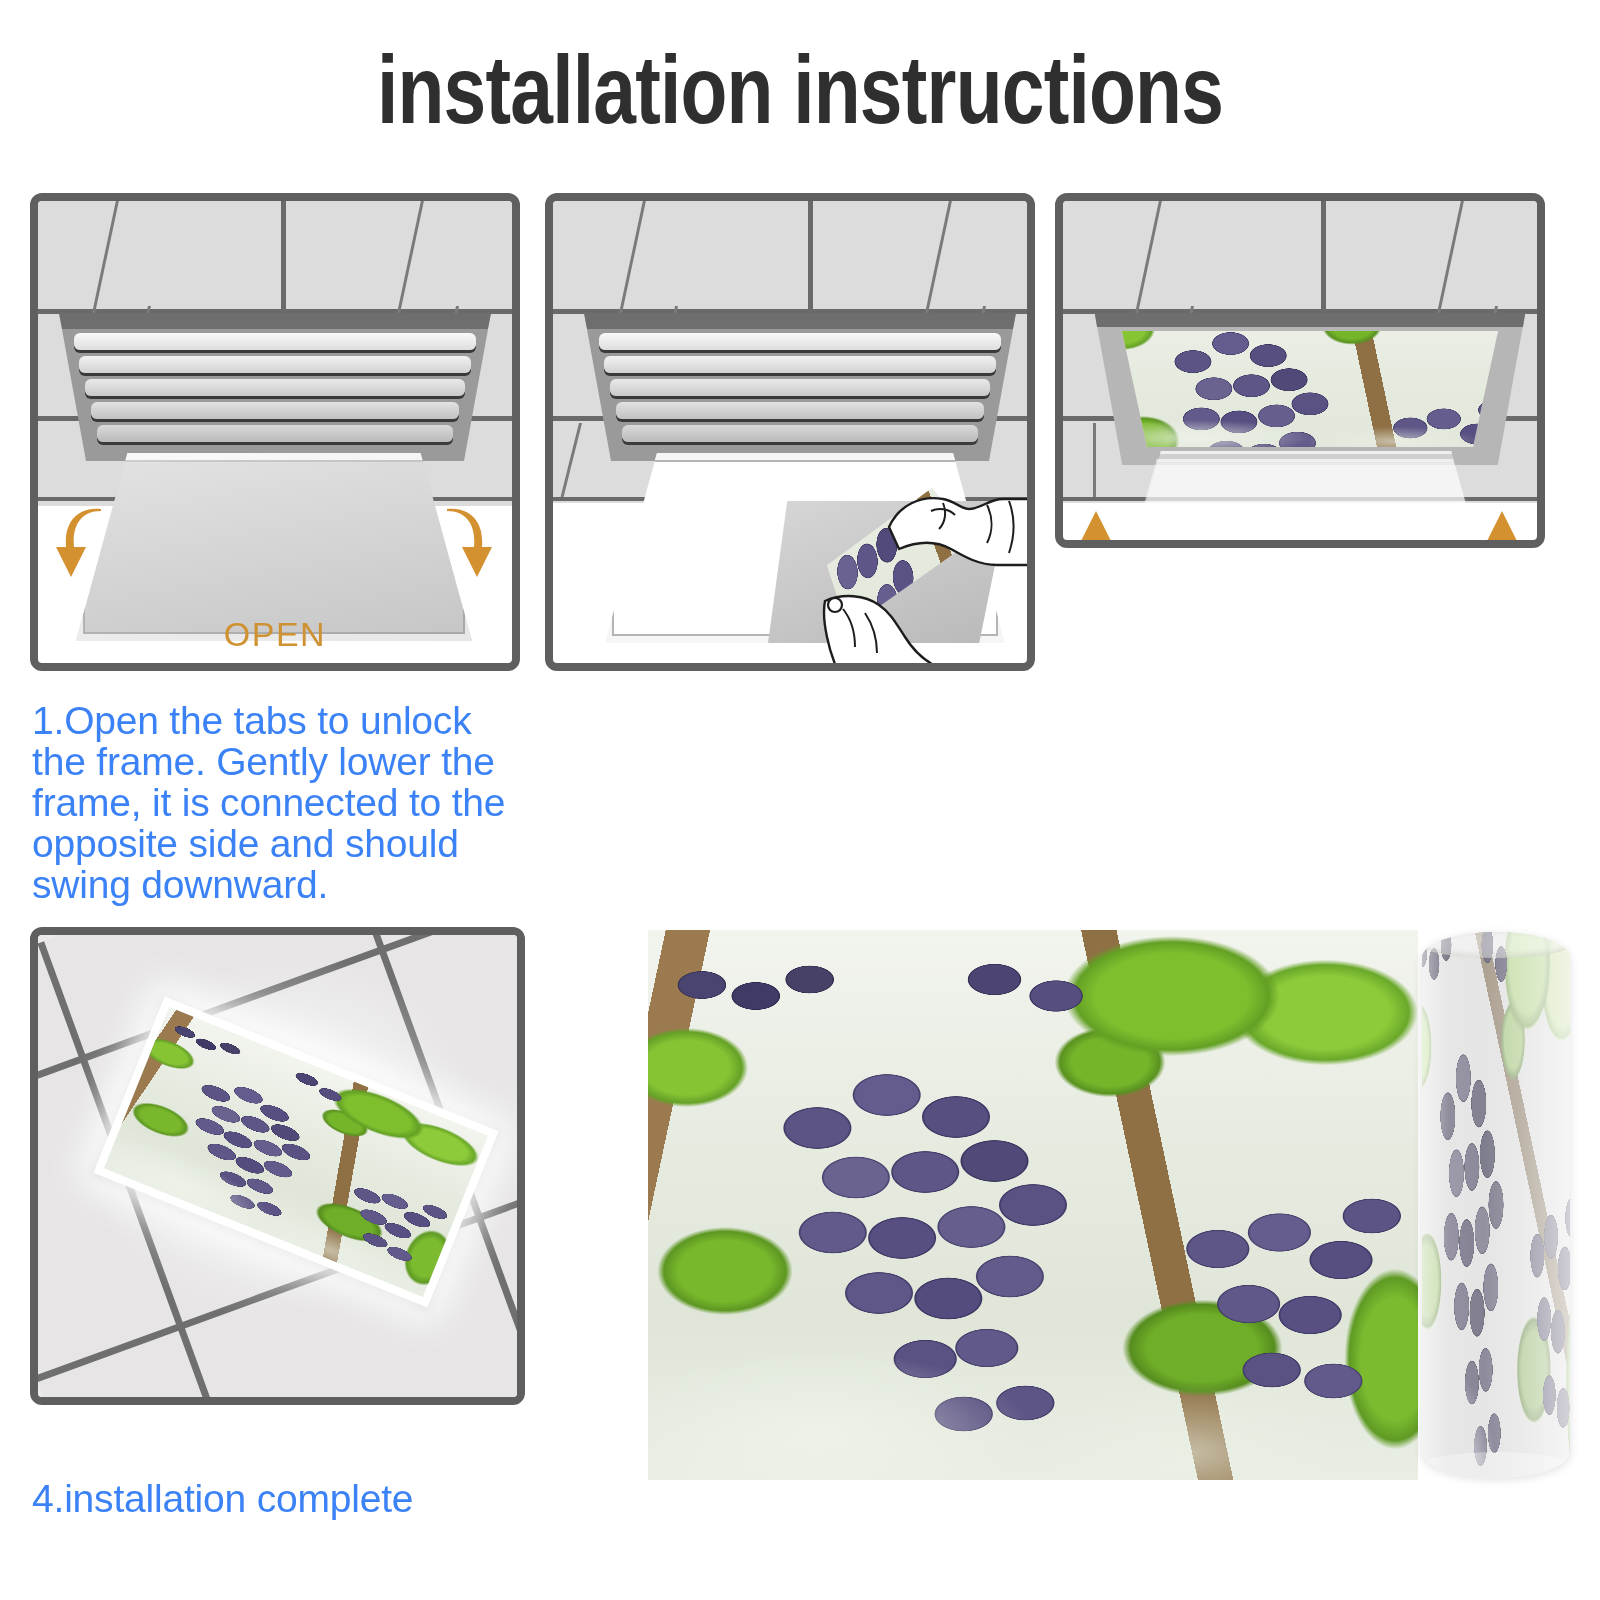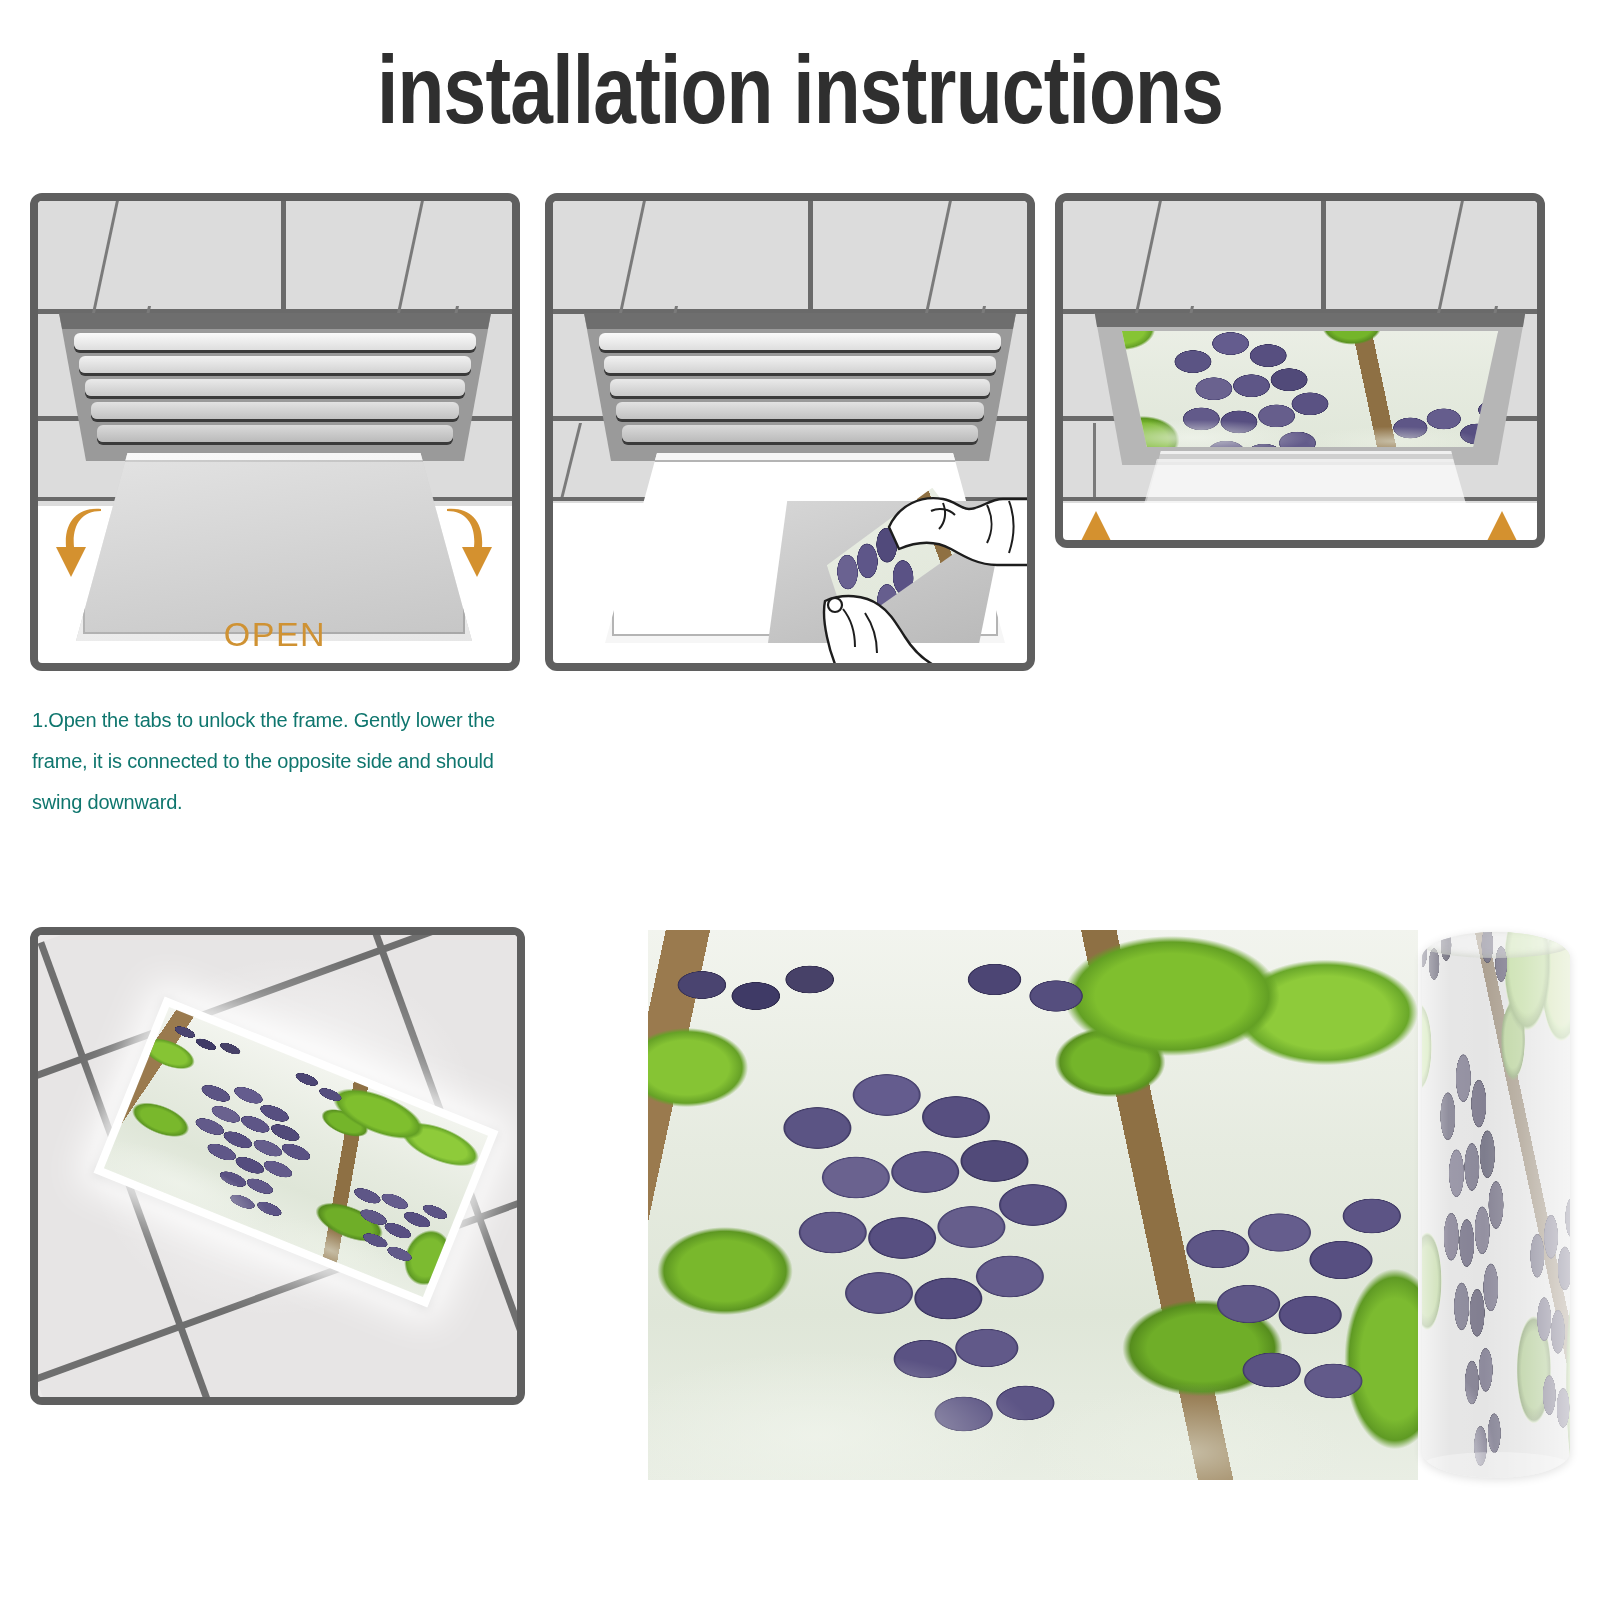--- a/index.html
+++ b/index.html
@@ -37,23 +37,23 @@
   }
   .panel-inner { position: absolute; inset: 0; overflow: hidden; }
   .ceiling-fill { position: absolute; background: #dcdcdc; }
   .gline { position: absolute; background: #6a6a6a; }
   .gline-thin { position: absolute; background: #7a7a7a; }
 
   
   .caption {
     position: absolute;
     font-family: "Liberation Sans", sans-serif;
-    font-size: 20px;
+    font-size: 39px;
     line-height: 41px;
-    color: #0f766e;
+    color: #3b82f6;
     letter-spacing: -0.2px;
   }
 
   
   .oc-label {
     position: absolute;
     font-family: "Liberation Sans", sans-serif;
     font-size: 34px;
     letter-spacing: 1.5px;
     color: #cf9233;
@@ -329,20 +329,21 @@
                   transform: rotate(22deg);
                   background:#ffffff; padding:8px;
                   box-shadow: 0 0 38px 14px rgba(255,255,255,0.95), 0 2px 10px rgba(0,0,0,0.25);">
         <div class="grapes full" style="position:absolute; left:8px; top:8px; right:8px; bottom:8px;"></div>
       </div>
 
       <div class="oc-label" style="top:414px;"></div>
     </div>
   </div>
 
+  <div class="caption" style="left:32px; top:1478px; width:500px;">4.installation complete</div>
 
   <div style="position:absolute; left:648px; top:930px; width:770px; height:550px; overflow:hidden;">
     <div class="grapes full" style="position:absolute; inset:0;"></div>
   </div>
 
   <div style="position:absolute; left:1422px; top:932px; width:148px; height:546px;
               border-radius: 74px / 26px;
               overflow:hidden;
               box-shadow: 0 2px 10px rgba(0,0,0,0.12);">
     <div class="grapes full" style="position:absolute; inset:-8%; filter: saturate(0.35) brightness(1.42) contrast(0.78); opacity:0.92;"></div>

